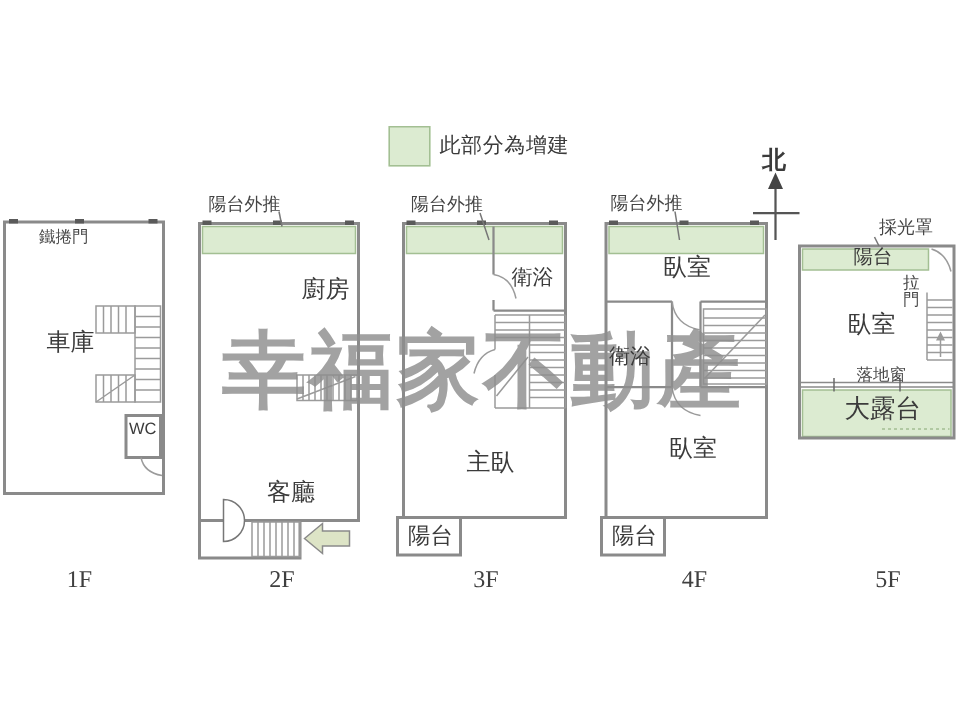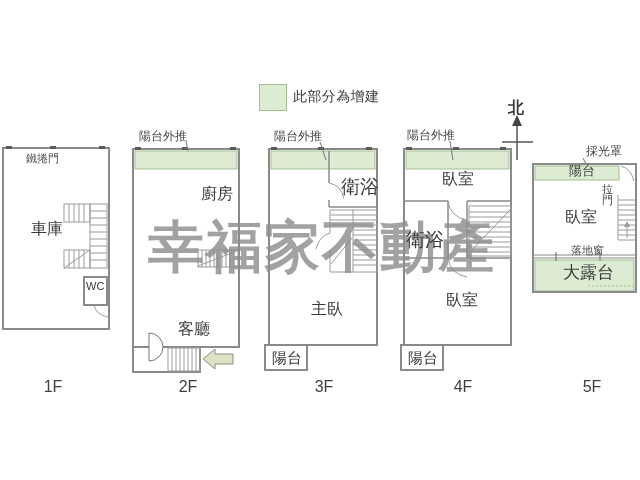--- a/index.html
+++ b/index.html
@@ -8,23 +8,23 @@
     --arrow_fill:#dde4c6; --watermark:#8e8e8e;
   }
   html,body{margin:0;padding:0;}
   body{font-family:"Liberation Sans", sans-serif; background:#e8e8e8;}
   #canvas{position:relative;width:640px;height:480px;background:#ffffff;overflow:hidden;}
   #linework{position:absolute;left:0;top:0;z-index:1;}
   .lbl{position:absolute;z-index:3;color:var(--ink);line-height:1.15;white-space:nowrap;}
   .room{font-size:16px;}
   .small{font-size:11px;color:#4a4a4a;}
   .note{font-size:12px;color:#454545;}
-  .bath{font-size:19px;}
+  .bath{font-size:14px;}
   .balc{font-size:15px;}
-  .floor-label{font-size:16px;width:30px;text-align:center;color:#3f3f3f;}
+  .floor-label{font-size:16px;width:30px;text-align:center;color:#3f3f3f;font-family:Liberation Serif, serif;}
   .vert{white-space:normal;width:13px;line-height:1.0;word-break:break-all;}
   #watermark{position:absolute;left:148px;top:219px;z-index:2;font-size:56px;font-weight:bold;
     letter-spacing:2px;color:var(--watermark);opacity:0.82;line-height:1;}
   #legend-swatch{position:absolute;left:259px;top:84px;width:26px;height:25px;z-index:1;
     background:var(--addition_fill);border:1px solid var(--addition_border);}
   #legend-text{left:293px;top:88px;font-size:14px;letter-spacing:0.4px;}
   #north-label{left:508px;top:99px;font-size:16px;font-weight:bold;}
 </style>
 </head>
 <body>

